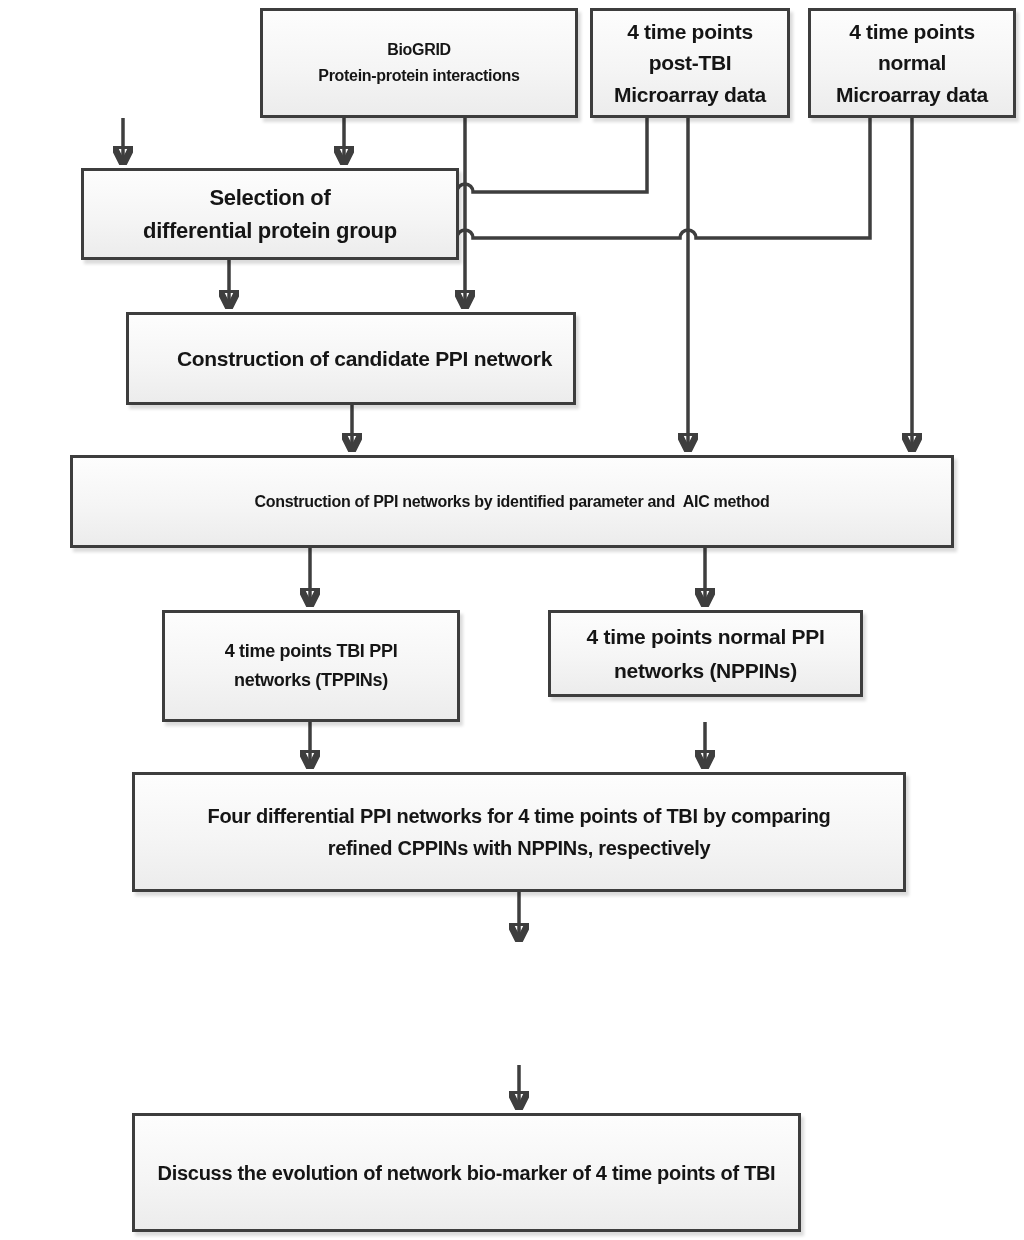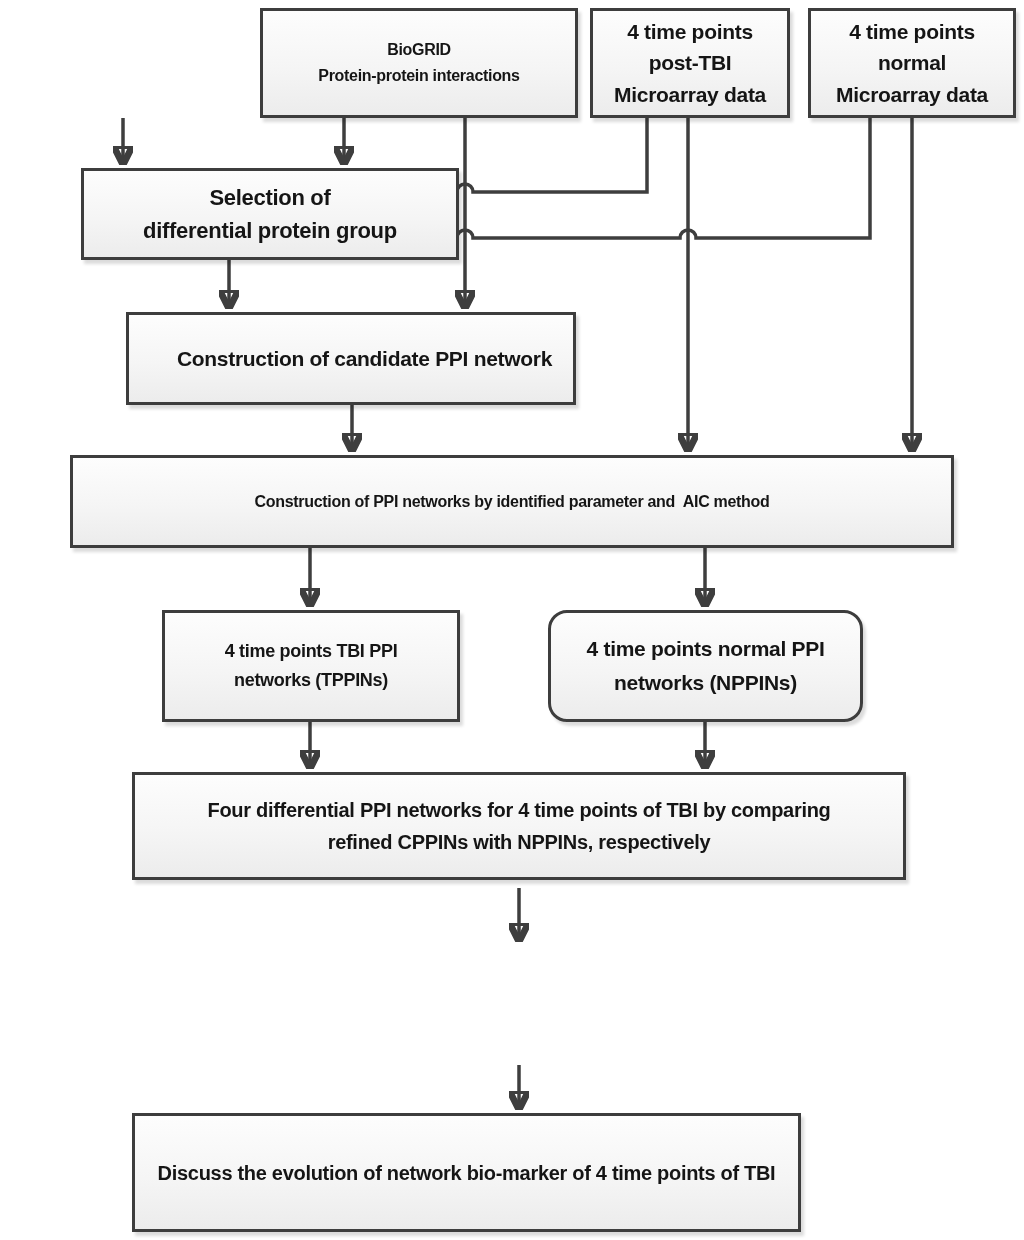--- a/index.html
+++ b/index.html
@@ -45,22 +45,22 @@
     padding: 2px 7px;
   }
   #node-gene-ontology   { left: 10px;  top: 8px;    width: 222px; height: 110px; font-size: 21px; }
   #node-biogrid         { left: 252px; top: 8px;    width: 318px; height: 110px; font-size: 16px; margin-left: 8px; }
   #node-post-tbi        { left: 590px; top: 8px;    width: 200px; height: 110px; font-size: 21px; line-height: 1.5; }
   #node-normal-data     { left: 808px; top: 8px;    width: 208px; height: 110px; font-size: 21px; line-height: 1.5; }
   #node-selection       { left: 40px;  top: 168px;  width: 378px; height: 92px;  font-size: 22px; line-height: 1.5; margin-left: 41px; }
   #node-candidate       { left: 126px; top: 312px;  width: 450px; height: 93px;  font-size: 21px; padding-left: 34px; }
   #node-aic             { left: 70px;  top: 455px;  width: 884px; height: 93px;  font-size: 16px; }
   #node-tppins          { left: 162px; top: 610px;  width: 298px; height: 112px; font-size: 18px; }
-  #node-nppins          { left: 548px; top: 610px;  width: 315px; height: 112px; font-size: 21px; border-radius: 19px; }
-  #node-four-diff       { left: 132px; top: 772px;  width: 774px; height: 108px; }
+  #node-nppins          { left: 548px; top: 610px;  width: 315px; height: 87px; font-size: 21px; }
+  #node-four-diff       { left: 132px; top: 772px;  width: 774px; height: 120px; }
   #node-determination   { left: 132px; top: 945px;  width: 774px; height: 120px; }
   #node-discuss         { left: 132px; top: 1113px; width: 669px; height: 119px; }
 </style>
 </head>
 <body>
 
 <div id="canvas">
 
   <svg id="connectors" width="1024" height="1240" viewBox="0 0 1024 1240">
     <defs>

